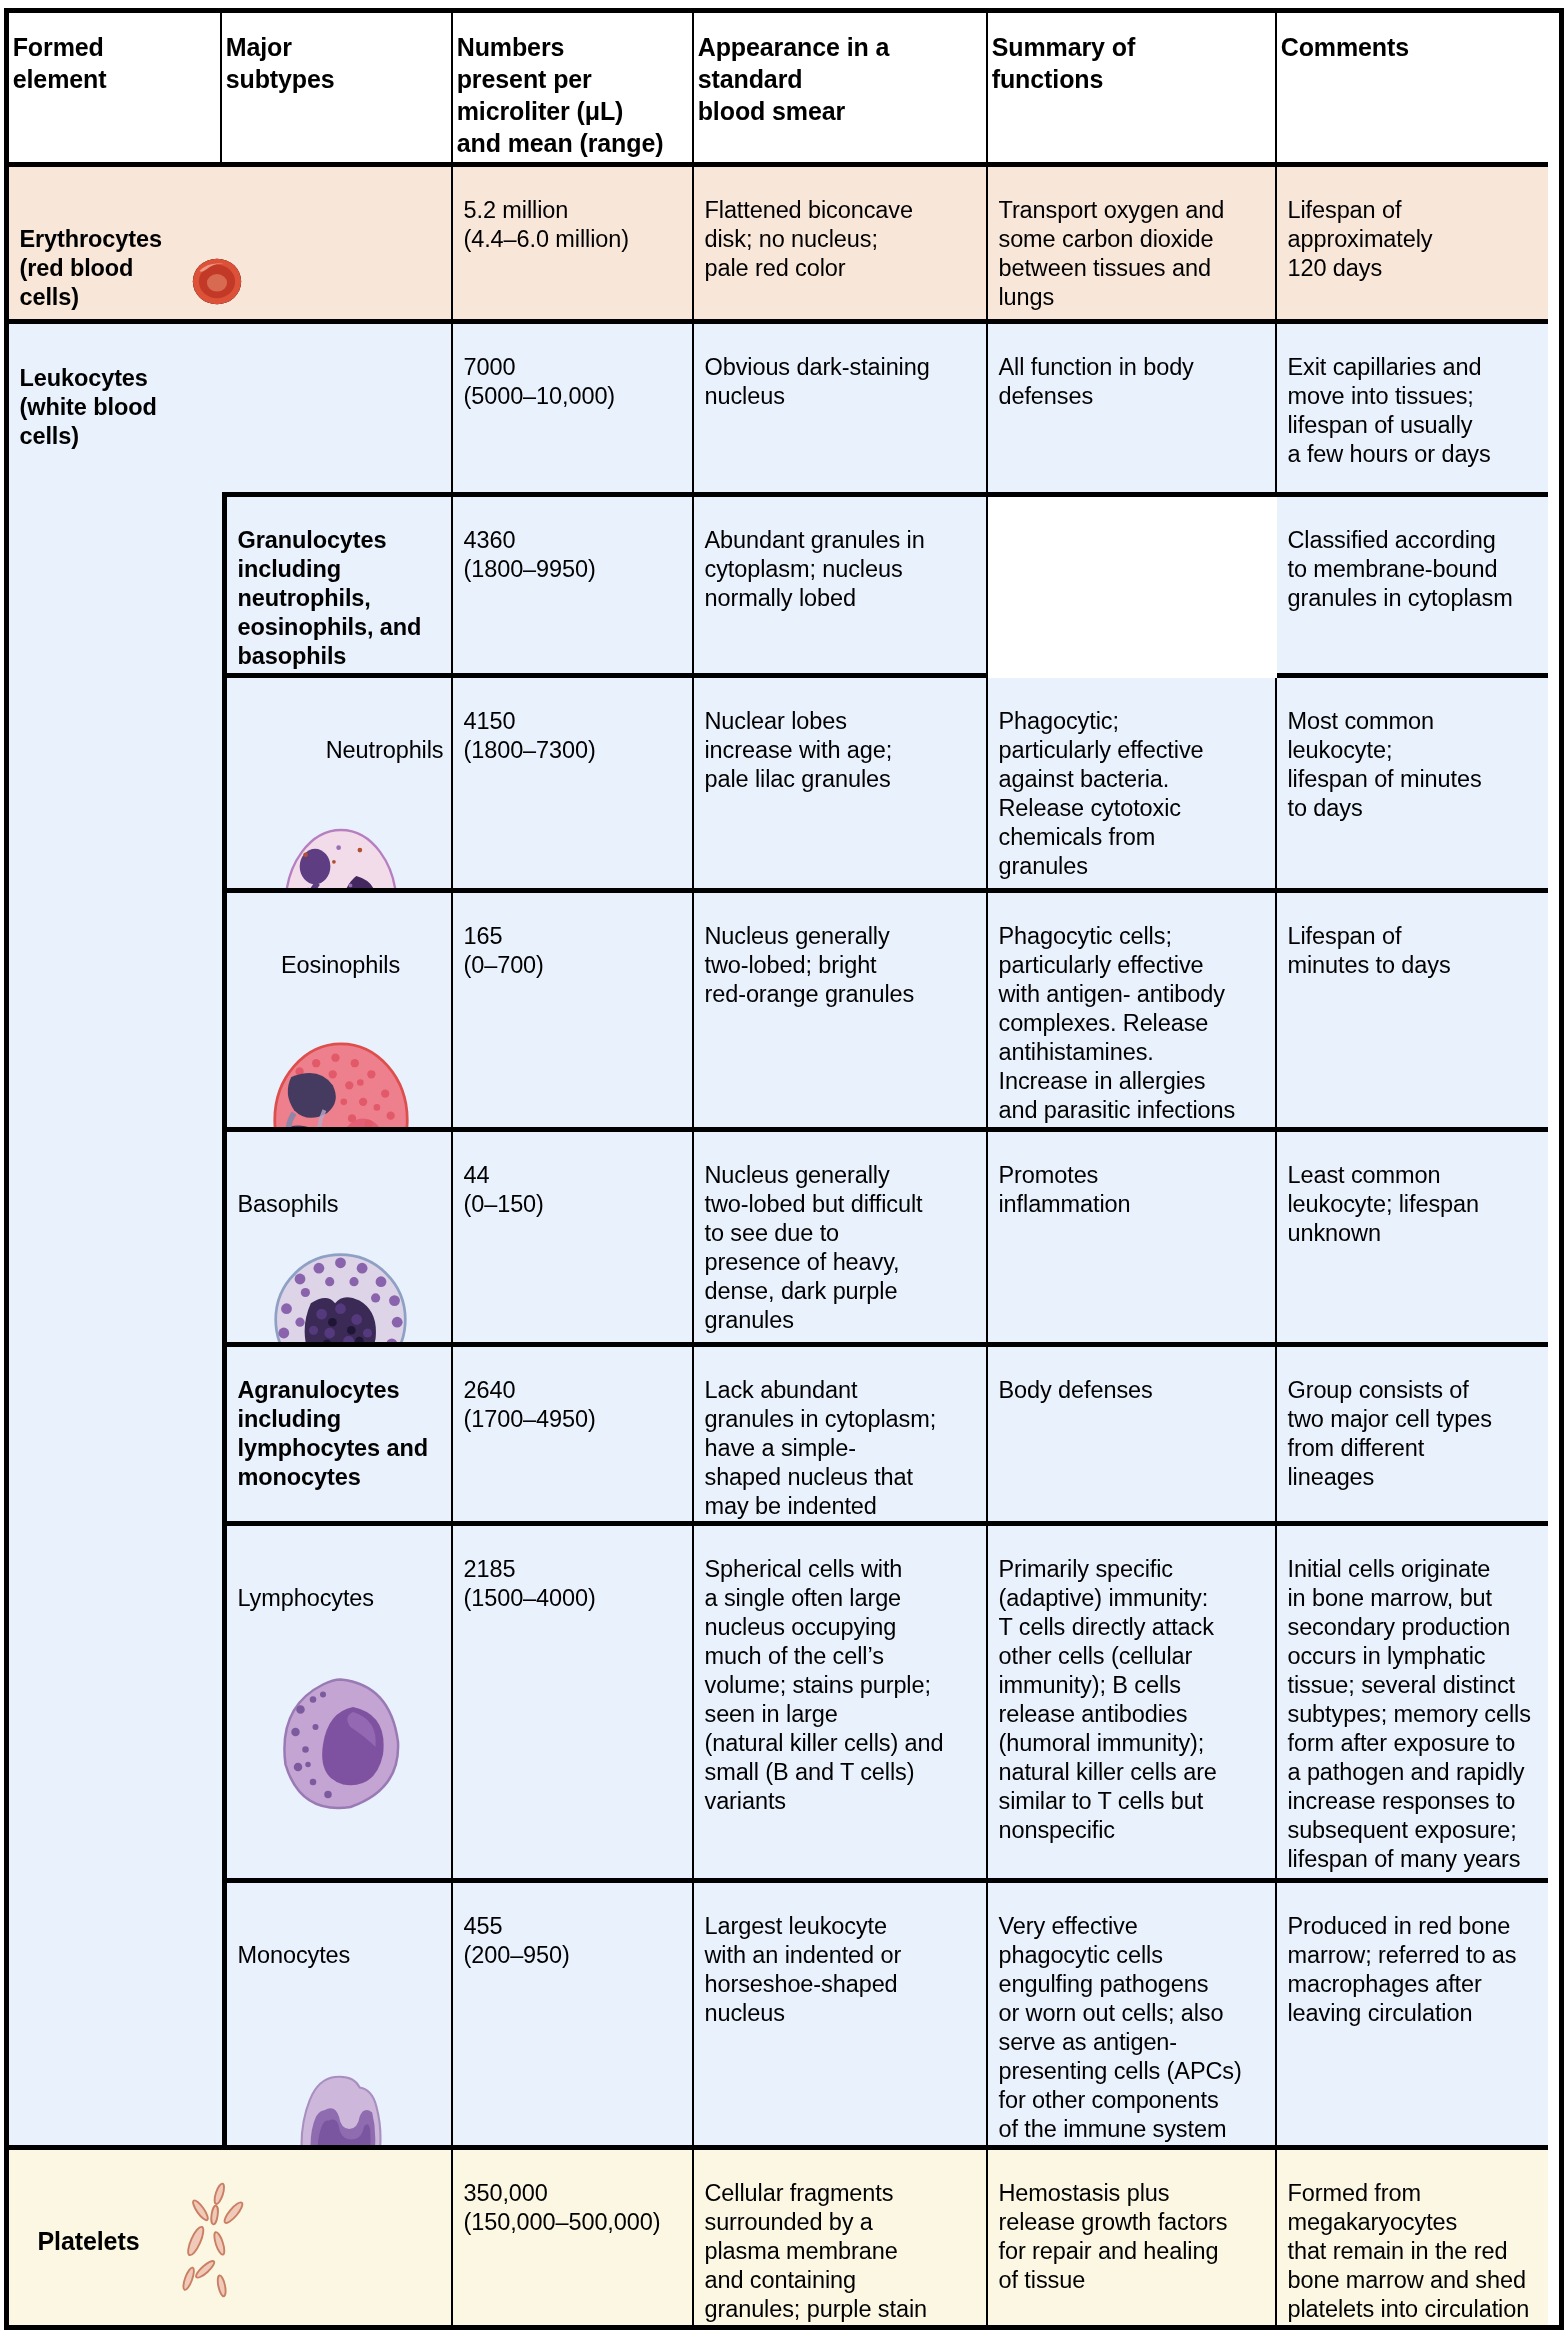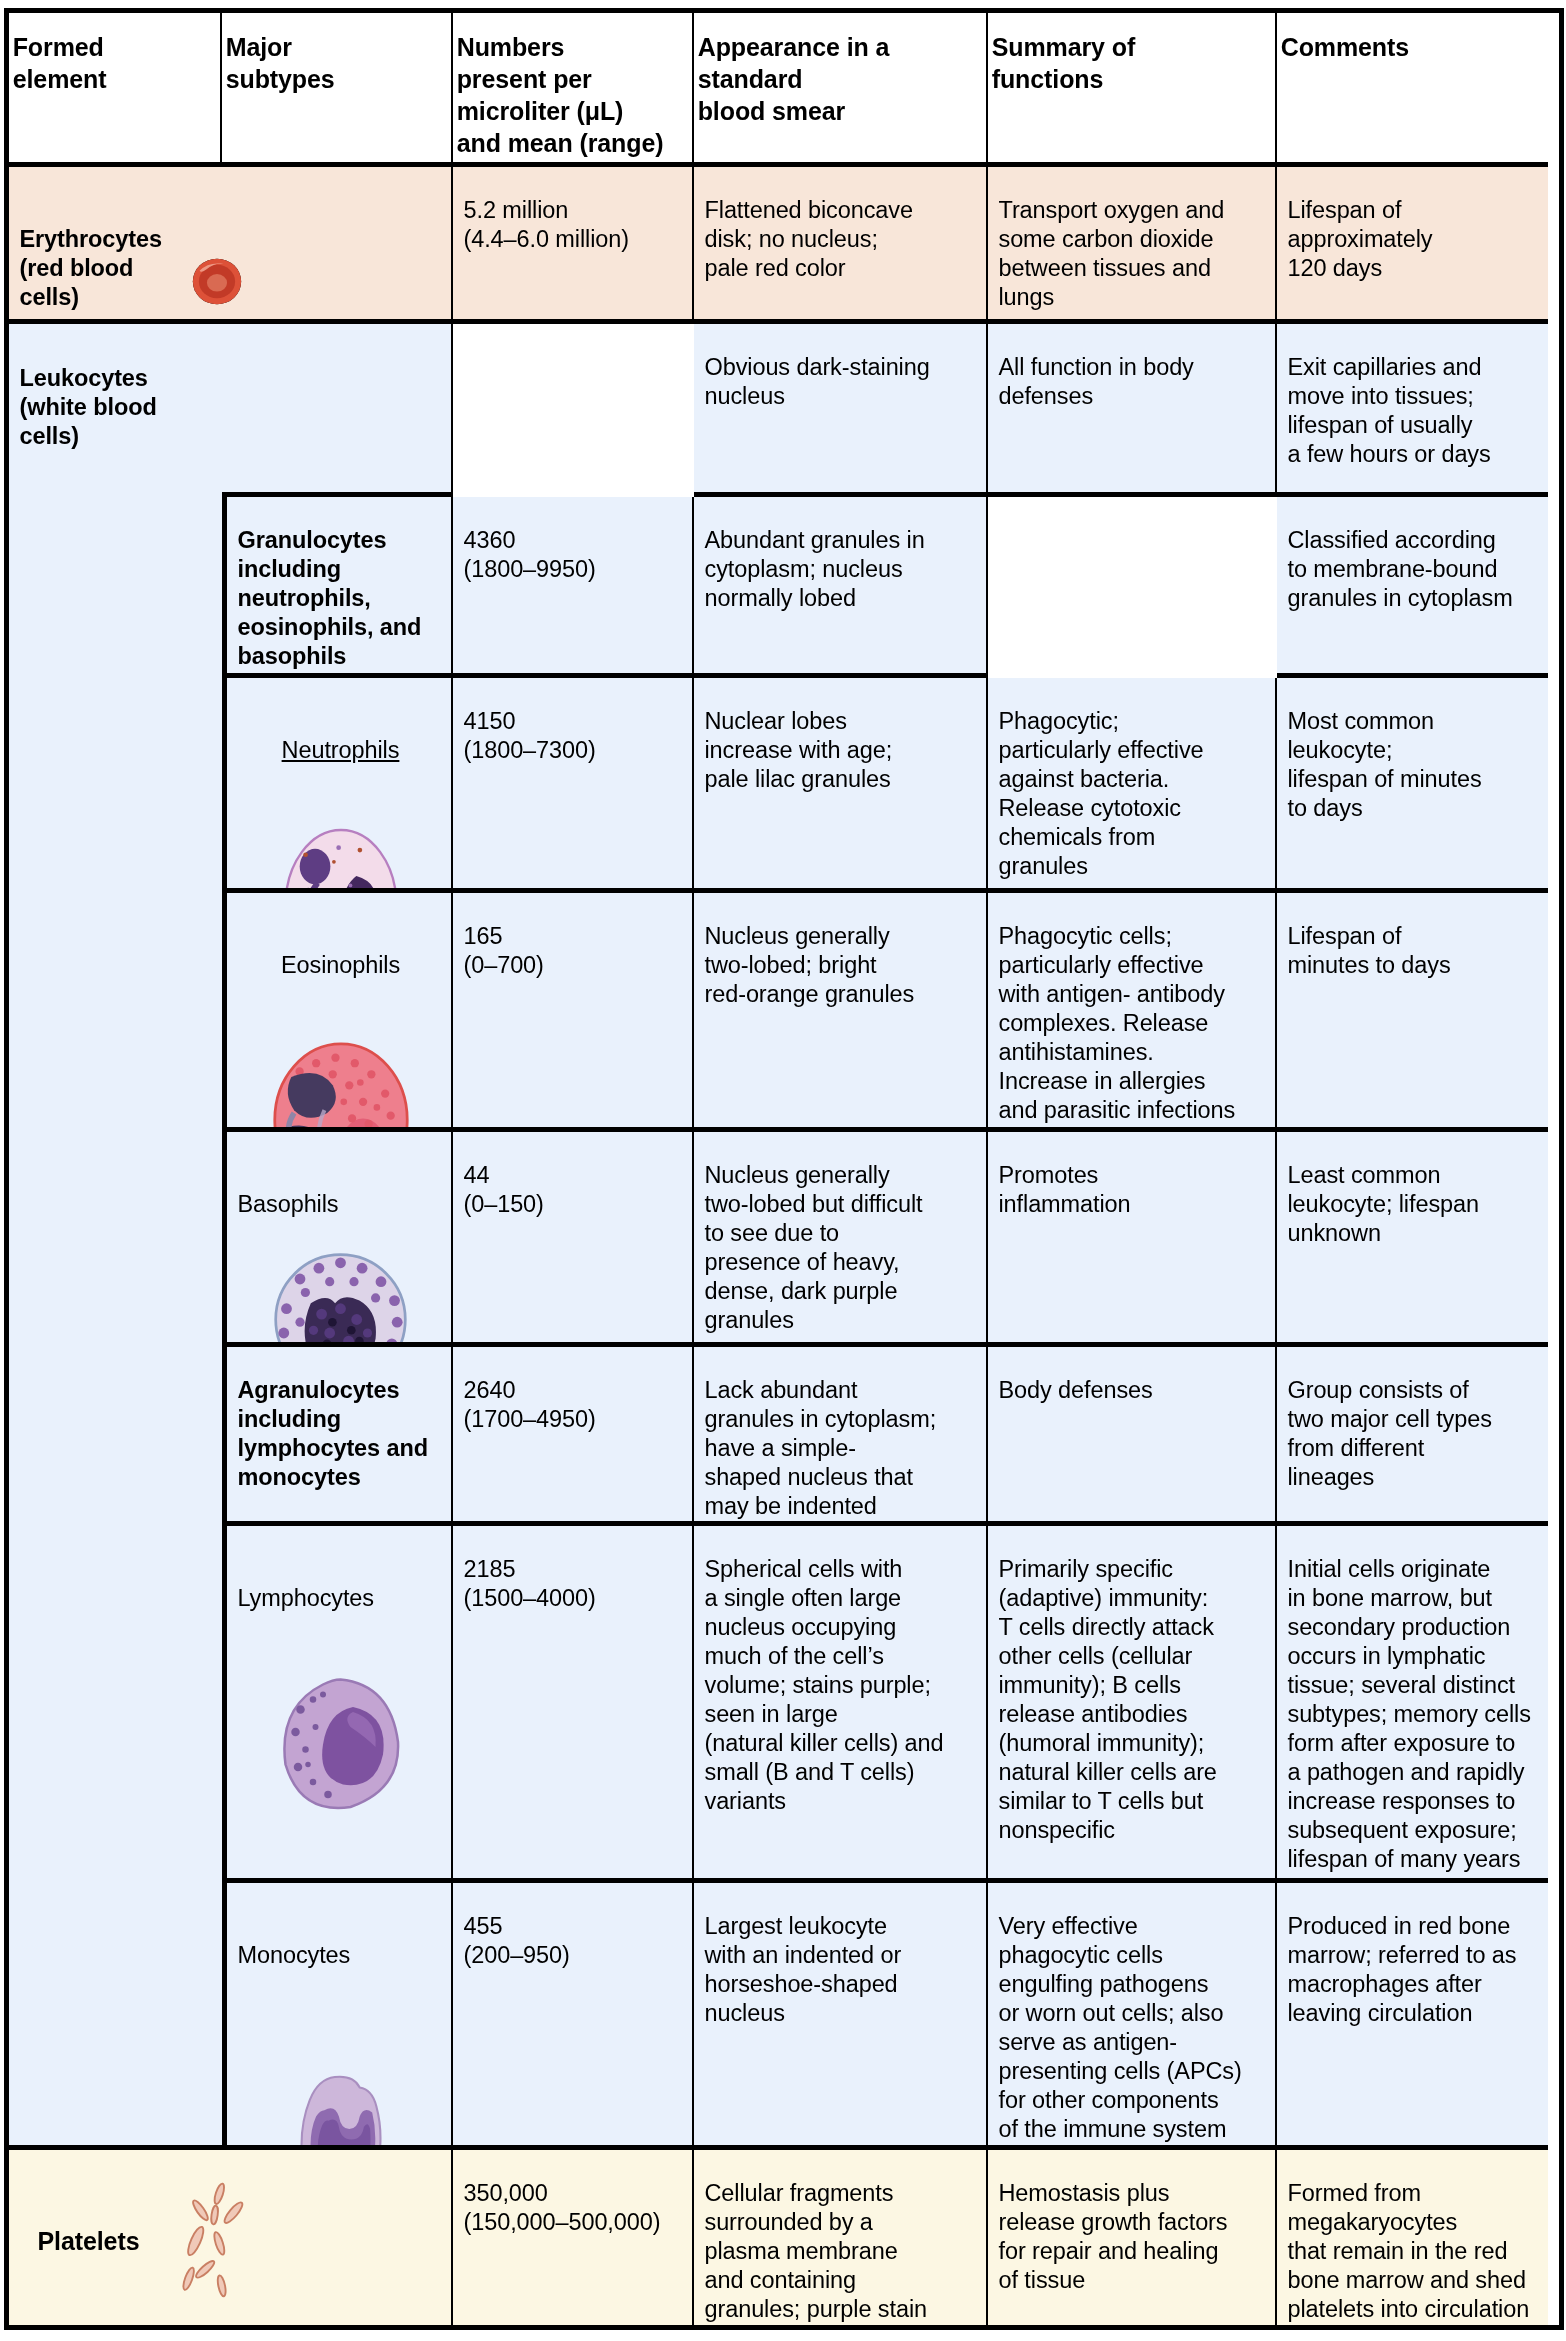--- a/index.html
+++ b/index.html
@@ -84,20 +84,22 @@
 between tissues and
 lungs</div>
   <div class="cell ery r2 c6 nbr">Lifespan of
 approximately
 120 days</div>
 
   <div class="cell leu colspan-leu b">Leukocytes
 (white blood
 cells)</div>
   <div class="cell leu r3 c2"></div>
+  <div class="cell leu r3 c3">7000
+(5000–10,000)</div>
   <div class="cell leu r3 c4">Obvious dark-staining
 nucleus</div>
   <div class="cell leu r3 c5">All function in body
 defenses</div>
   <div class="cell leu r3 c6 nbr">Exit capillaries and
 move into tissues;
 lifespan of usually
 a few hours or days</div>
 
   <div class="cell leu r4 c2 tlb b">Granulocytes
@@ -108,21 +110,21 @@
   <div class="cell leu r4 c3">4360
 (1800–9950)</div>
   <div class="cell leu r4 c4">Abundant granules in
 cytoplasm; nucleus
 normally lobed</div>
   <div class="cell leu r4 c6 nbr">Classified according
 to membrane-bound
 granules in cytoplasm</div>
 
   <div class="cell leu r5 c2 tlb imgwrap">
-    <span style="display:block;text-align:center;text-decoration:underline;">Neutrophils</span>
+    <span style="display:block;text-align:right;">Neutrophils</span>
     <svg class="cellimg" width="118" height="159" viewBox="0 0 100 134">
       <ellipse cx="50" cy="67" rx="47" ry="64" fill="#f3dcea" stroke="#b77fc0" stroke-width="2"></ellipse>
       <ellipse cx="28" cy="34" rx="13" ry="15" fill="#5e3d83"></ellipse>
       <path d="M63 42 Q84 48 78 70 Q72 90 56 82 Q46 76 52 60 Q55 48 63 42 Z" fill="#44285f"></path>
       <path d="M22 52 Q36 54 34 70 Q32 88 22 92 Q14 78 16 64 Q18 54 22 52 Z" fill="#543275"></path>
       <path d="M30 96 Q48 88 62 98 Q72 108 58 118 Q42 124 32 114 Q26 104 30 96 Z" fill="#3c2356"></path>
       <path d="M30 48 L26 54 M34 82 L34 94" stroke="#5e3d83" stroke-width="5" fill="none"></path>
       <g fill="#b05030">
           <circle cx="20" cy="24" r="2"></circle>
           <circle cx="66" cy="20" r="2"></circle>

